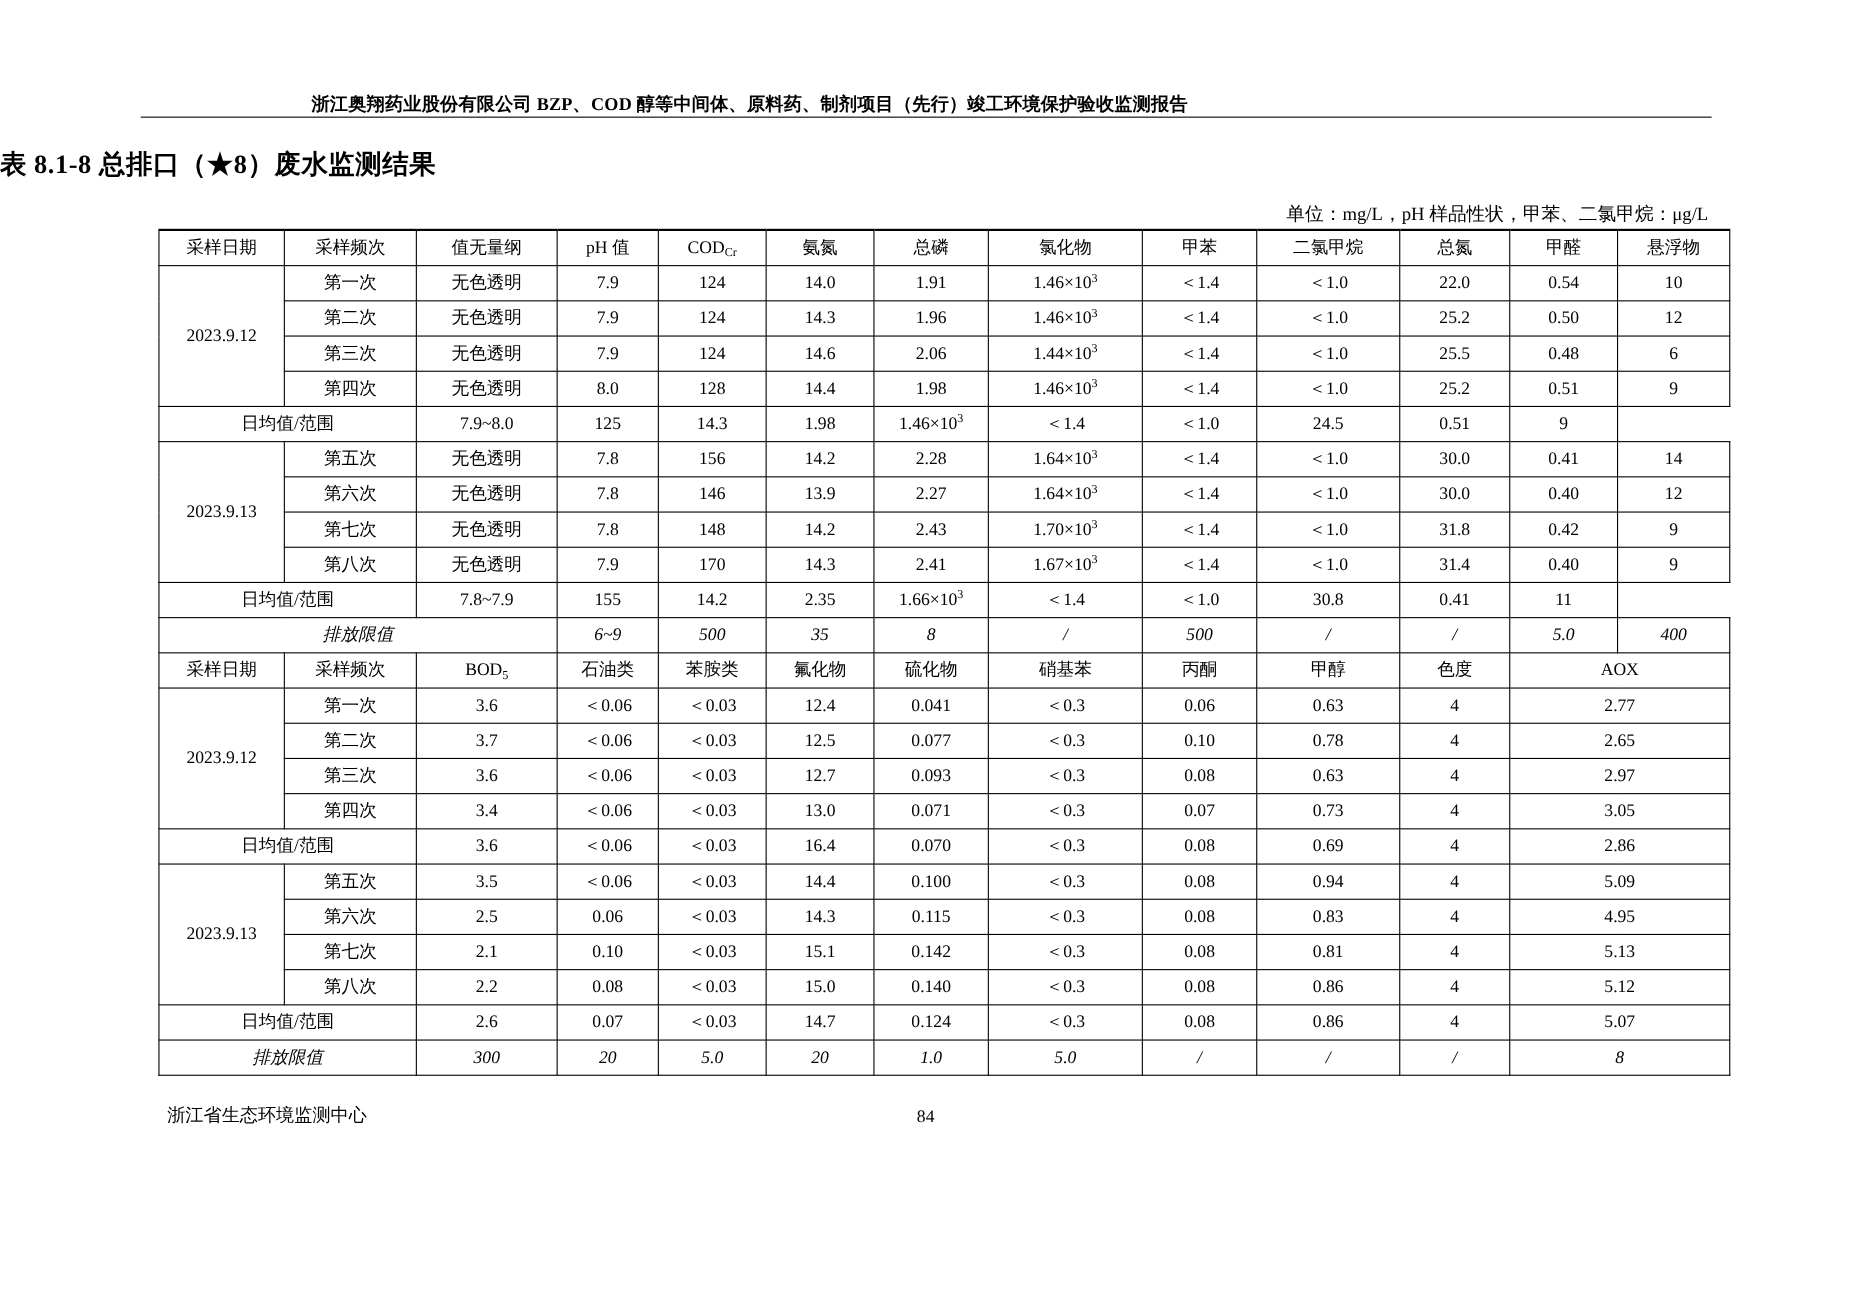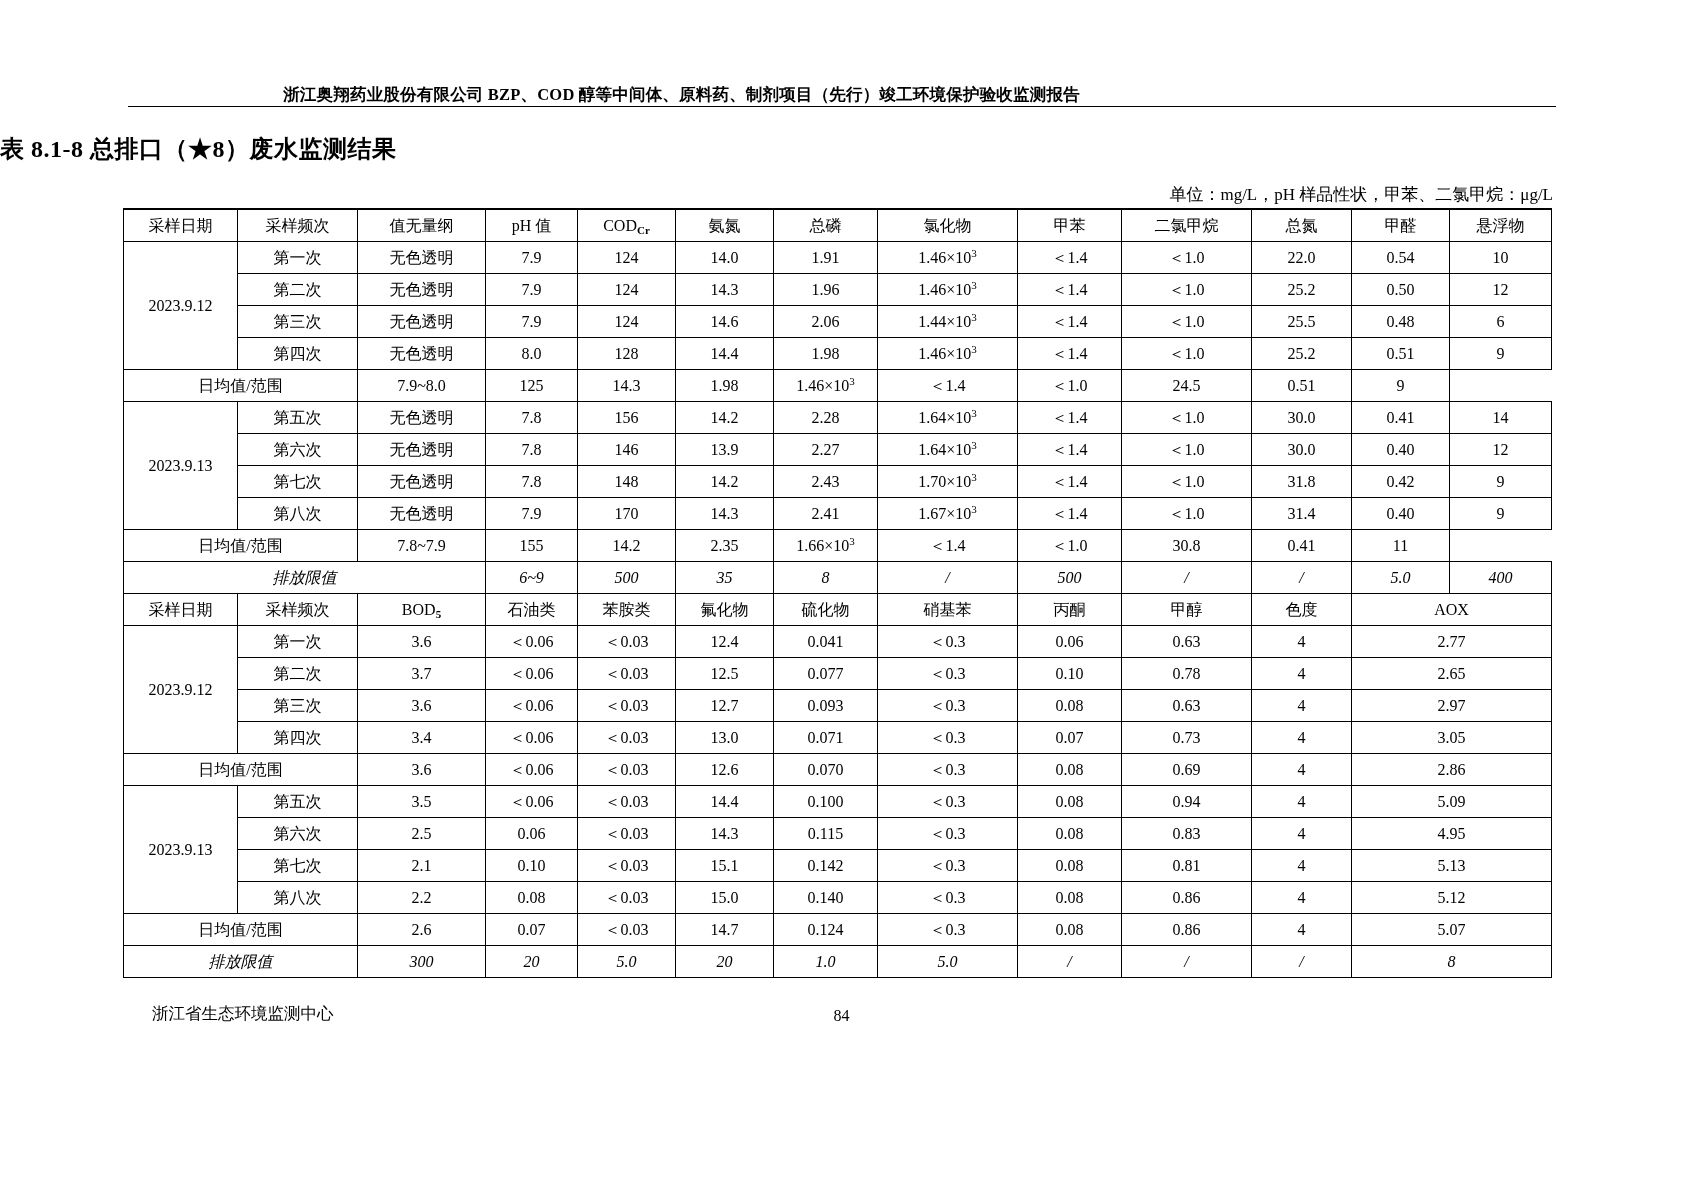--- a/index.html
+++ b/index.html
@@ -51,21 +51,21 @@
   }
   .unit-line {
     position: absolute;
     top: 183px;
     right: 130px;
     font-size: 17px;
   }
   table.main {
     position: absolute;
     top: 208px;
-    left: 123px;
+    left: 144px;
     width: 1428px;
     border-collapse: collapse;
     table-layout: fixed;
     font-size: 16px;
     border-radius: 30px;
   }
   table.main td, table.main th {
     border: 1px solid #000000;
     text-align: center;
     vertical-align: middle;
@@ -82,21 +82,20 @@
     border-bottom: 2px solid #000000;
   }
   table.main tr.thick-head td, table.main tr.thick-head th {
     border-top: 2px solid #000000;
   }
   sub {
     font-size: 11px;
     vertical-align: baseline;
     position: relative;
     top: 3px;
-    font-weight: bold;
   }
   sup {
     font-size: 11px;
     vertical-align: baseline;
     position: relative;
     top: -6px;
   }
   .footer-left {
     position: absolute;
     bottom: 165px;
@@ -373,21 +372,21 @@
           <td>0.07</td>
           <td>0.73</td>
           <td>4</td>
           <td colspan="2">3.05</td>
         </tr>
         <tr>
           <td colspan="2">日均值/范围</td>
           <td>3.6</td>
           <td>＜0.06</td>
           <td>＜0.03</td>
-          <td>12.6</td>
+          <td>16.4</td>
           <td>0.070</td>
           <td>＜0.3</td>
           <td>0.08</td>
           <td>0.69</td>
           <td>4</td>
           <td colspan="2">2.86</td>
         </tr>
         <tr>
           <td rowspan="4">2023.9.13</td>
           <td>第五次</td>

